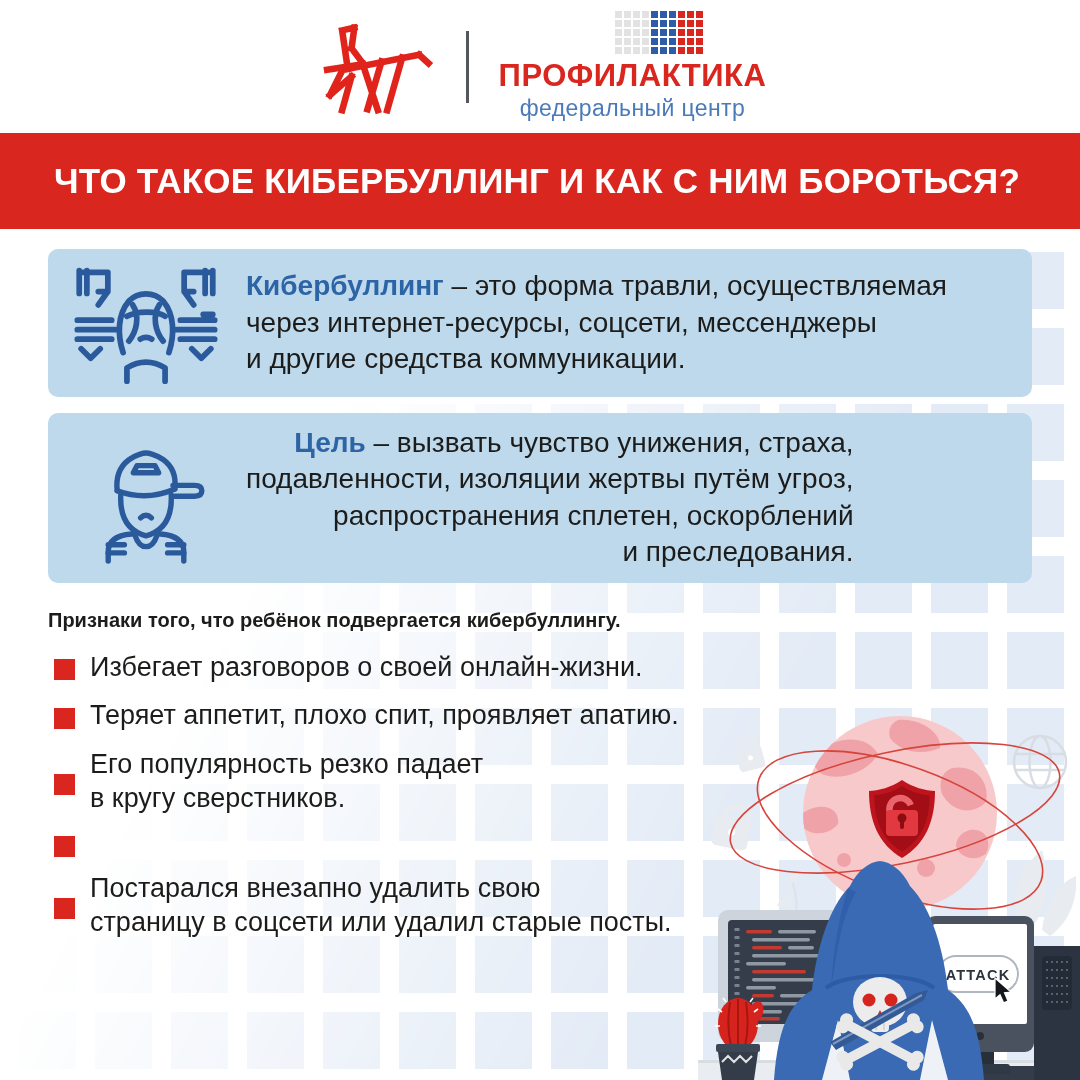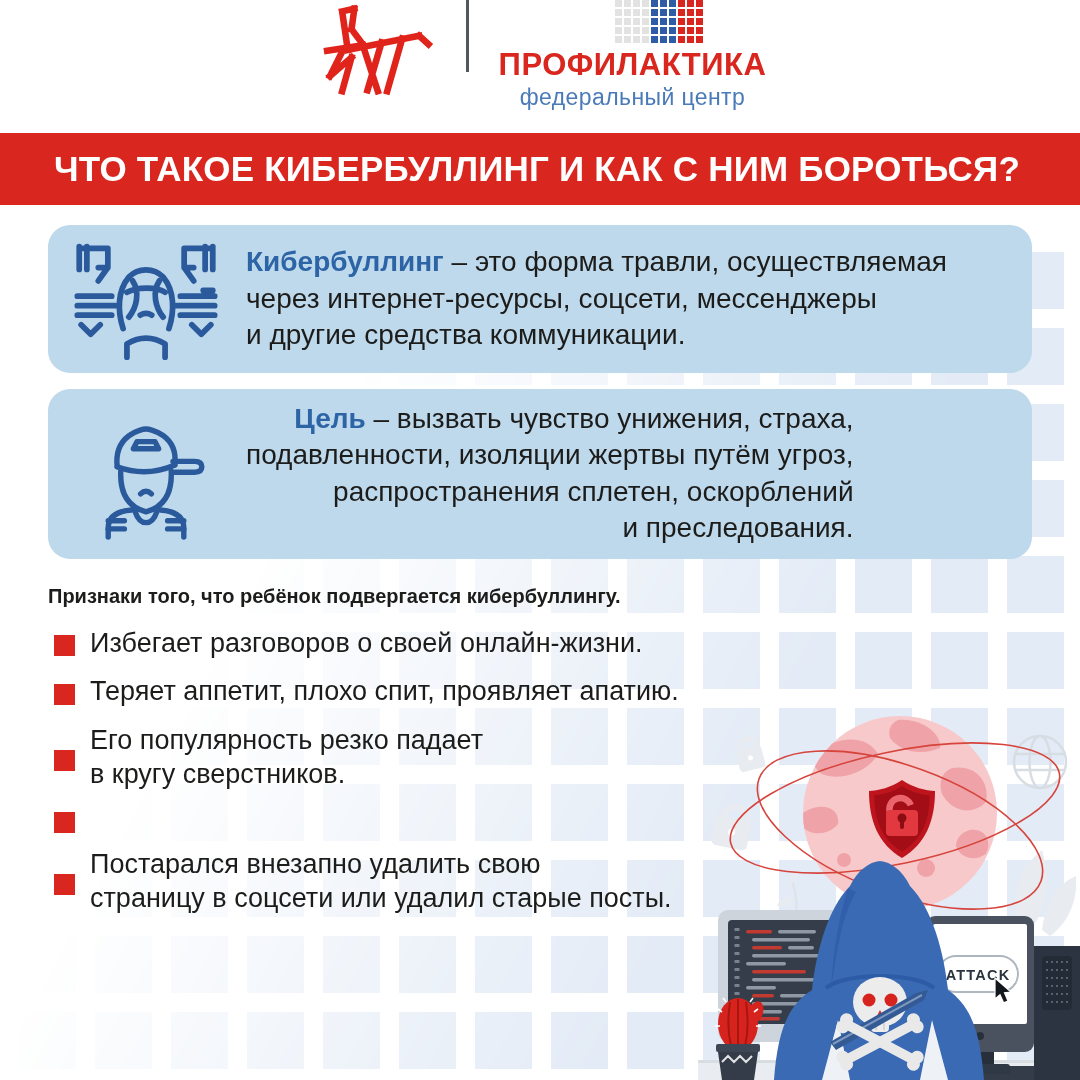--- a/index.html
+++ b/index.html
@@ -14,38 +14,38 @@
       linear-gradient(#ffffff 0 19px, transparent 19px),
       linear-gradient(90deg, #ffffff 0 19px, transparent 19px),
       linear-gradient(#e3ebf6 0 100%);
     background-size:76px 76px, 76px 76px, auto;
     -webkit-mask-image:linear-gradient(118deg, transparent 28%, rgba(0,0,0,.5) 48%, #000 68%);
     mask-image:linear-gradient(118deg, transparent 28%, rgba(0,0,0,.5) 48%, #000 68%);
   }
   
   .header{
     position:relative; z-index:3; height:133px;
-    display:flex; justify-content:center; gap:30px; background:#fff;
+    display:flex; align-items:center; justify-content:center; gap:30px; background:#fff;
   }
   .logo-animal{width:122px; height:96px;}
   .logo-divider{width:3px; height:72px; background:#54575b;}
   .brand{display:flex; flex-direction:column; align-items:center;}
   .brand-flag{margin-left:54px; margin-bottom:4px;}
   .brand-name{font-size:31px; font-weight:bold; letter-spacing:.5px; color:#d9261e;}
   .brand-sub{font-size:23px; letter-spacing:.4px; color:#4a7ab8; margin-top:1px;}
   
   .banner{
-    position:relative; z-index:2; height:72px; background:#d9261e;
+    position:relative; z-index:2; height:96px; background:#d9261e;
     display:flex; align-items:center; padding:0 54px;
   }
   .banner h1{margin:0; font-size:35px; font-weight:bold; color:#ffffff; letter-spacing:.2px; white-space:nowrap;}
   
   .content{position:relative; z-index:2; padding:20px 48px 0;}
   .card{
-    background:#bed8ec; border-radius:22px; padding:12px 22px 12px 16px;
+    background:#bed8ec; border-radius:10px; padding:12px 22px 12px 16px;
     display:flex; align-items:center; gap:18px;
   }
   .card + .card{margin-top:16px;text-align:right;}
   .card-icon{flex:0 0 164px; display:flex; justify-content:center; align-items:center;}
   .card-text{margin:0; font-size:28px; line-height:1.3; white-space:pre-line;}
   .card-text .accent{font-weight:bold; color:#2d64a5;}
   .signs-heading{margin:26px 0 0; font-size:20px; font-weight:bold;}
   .signs-list{list-style:none; margin:18px 0 0; padding:0; max-width:920px;}
   .signs-list li{display:flex; align-items:center; margin-bottom:14px;}
   .bullet{flex:0 0 21px; width:21px; height:21px; background:#d9261e; margin:6px 15px 0 6px;}

